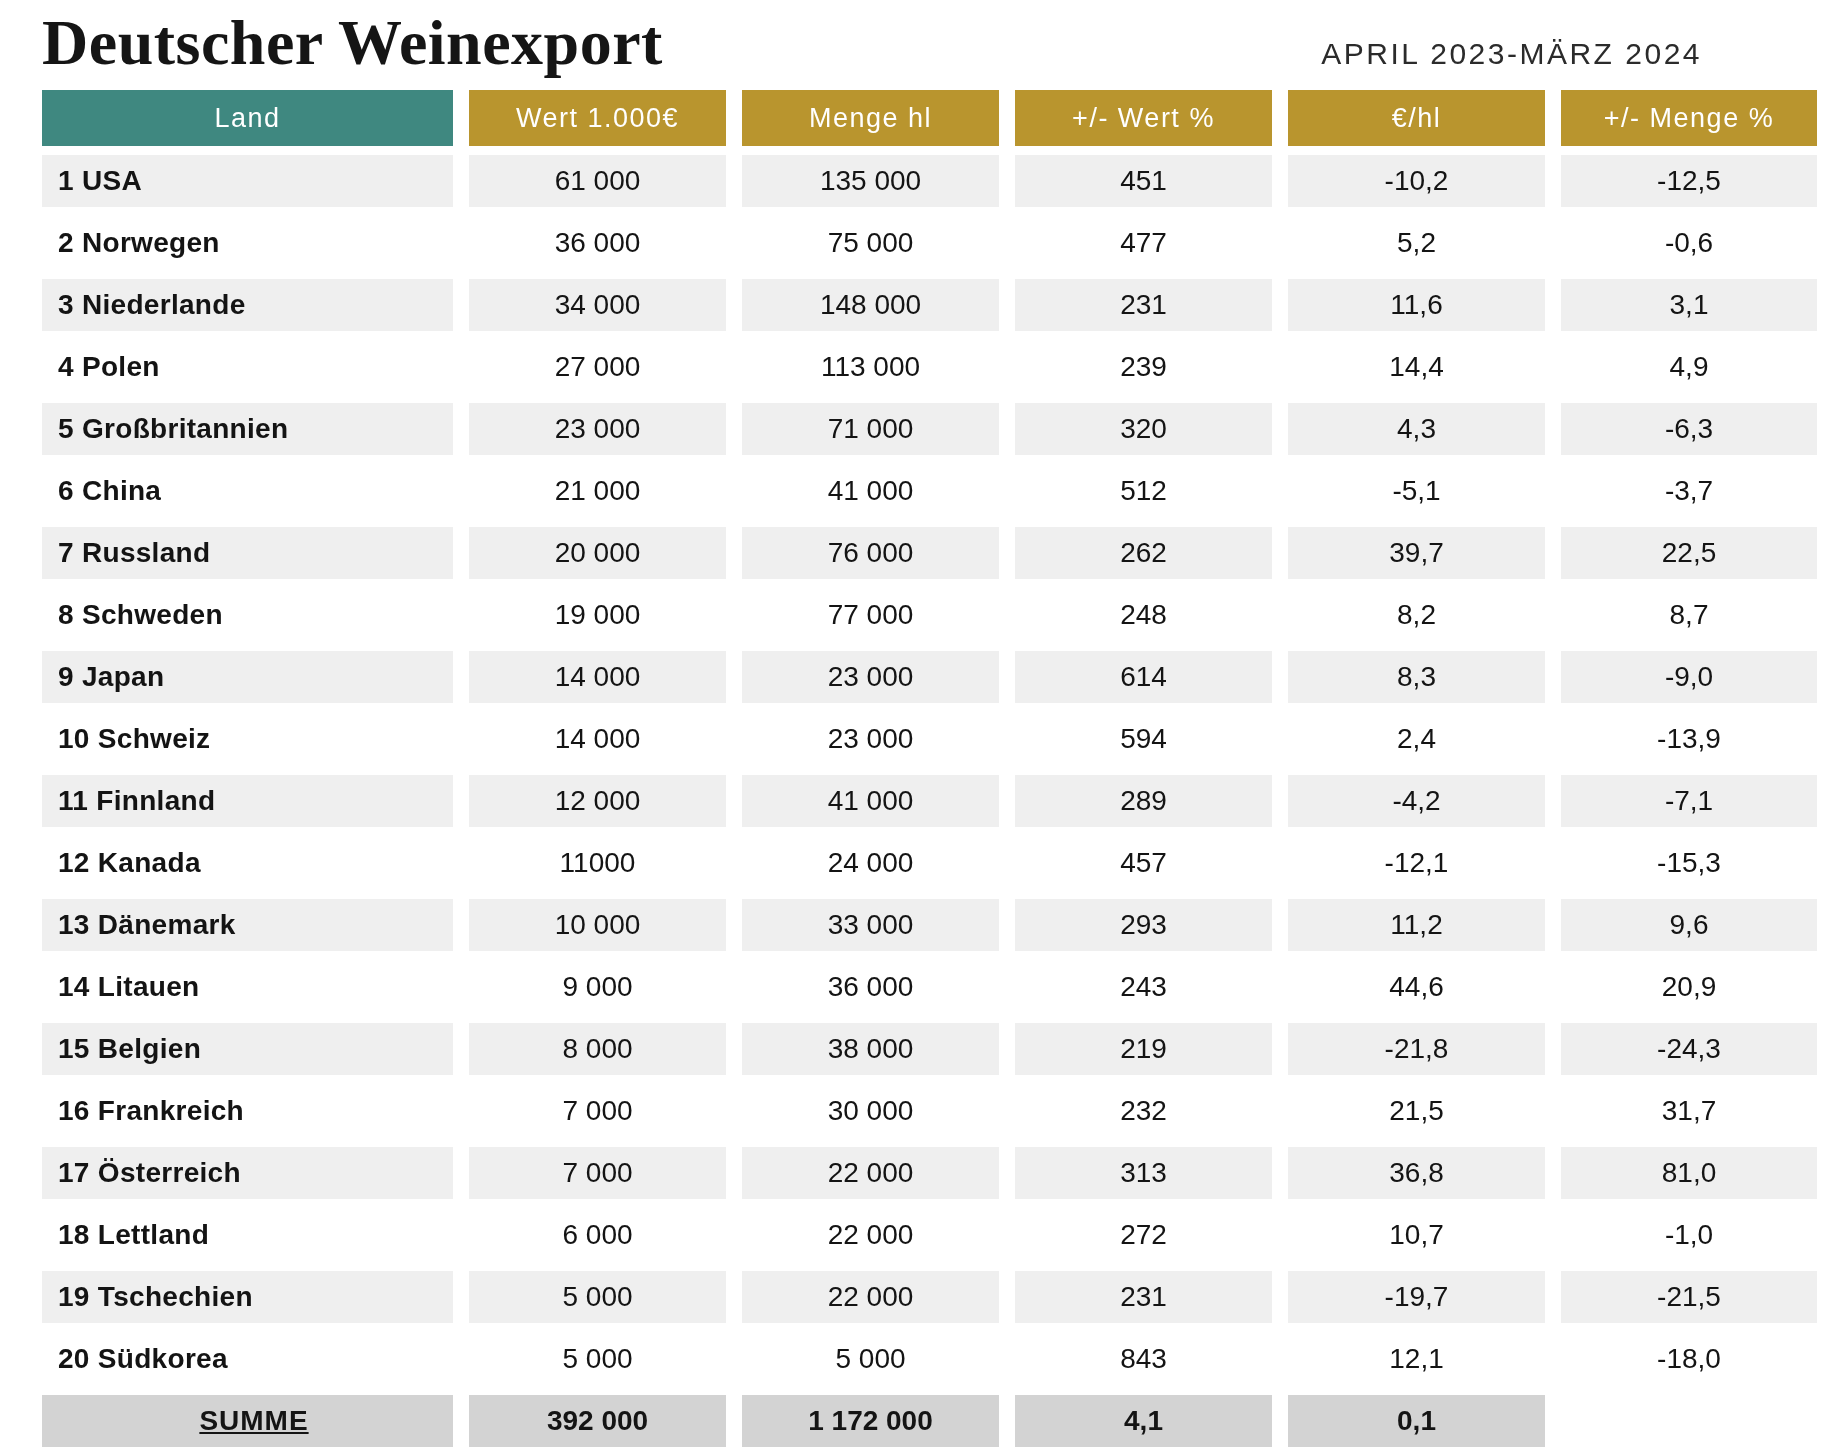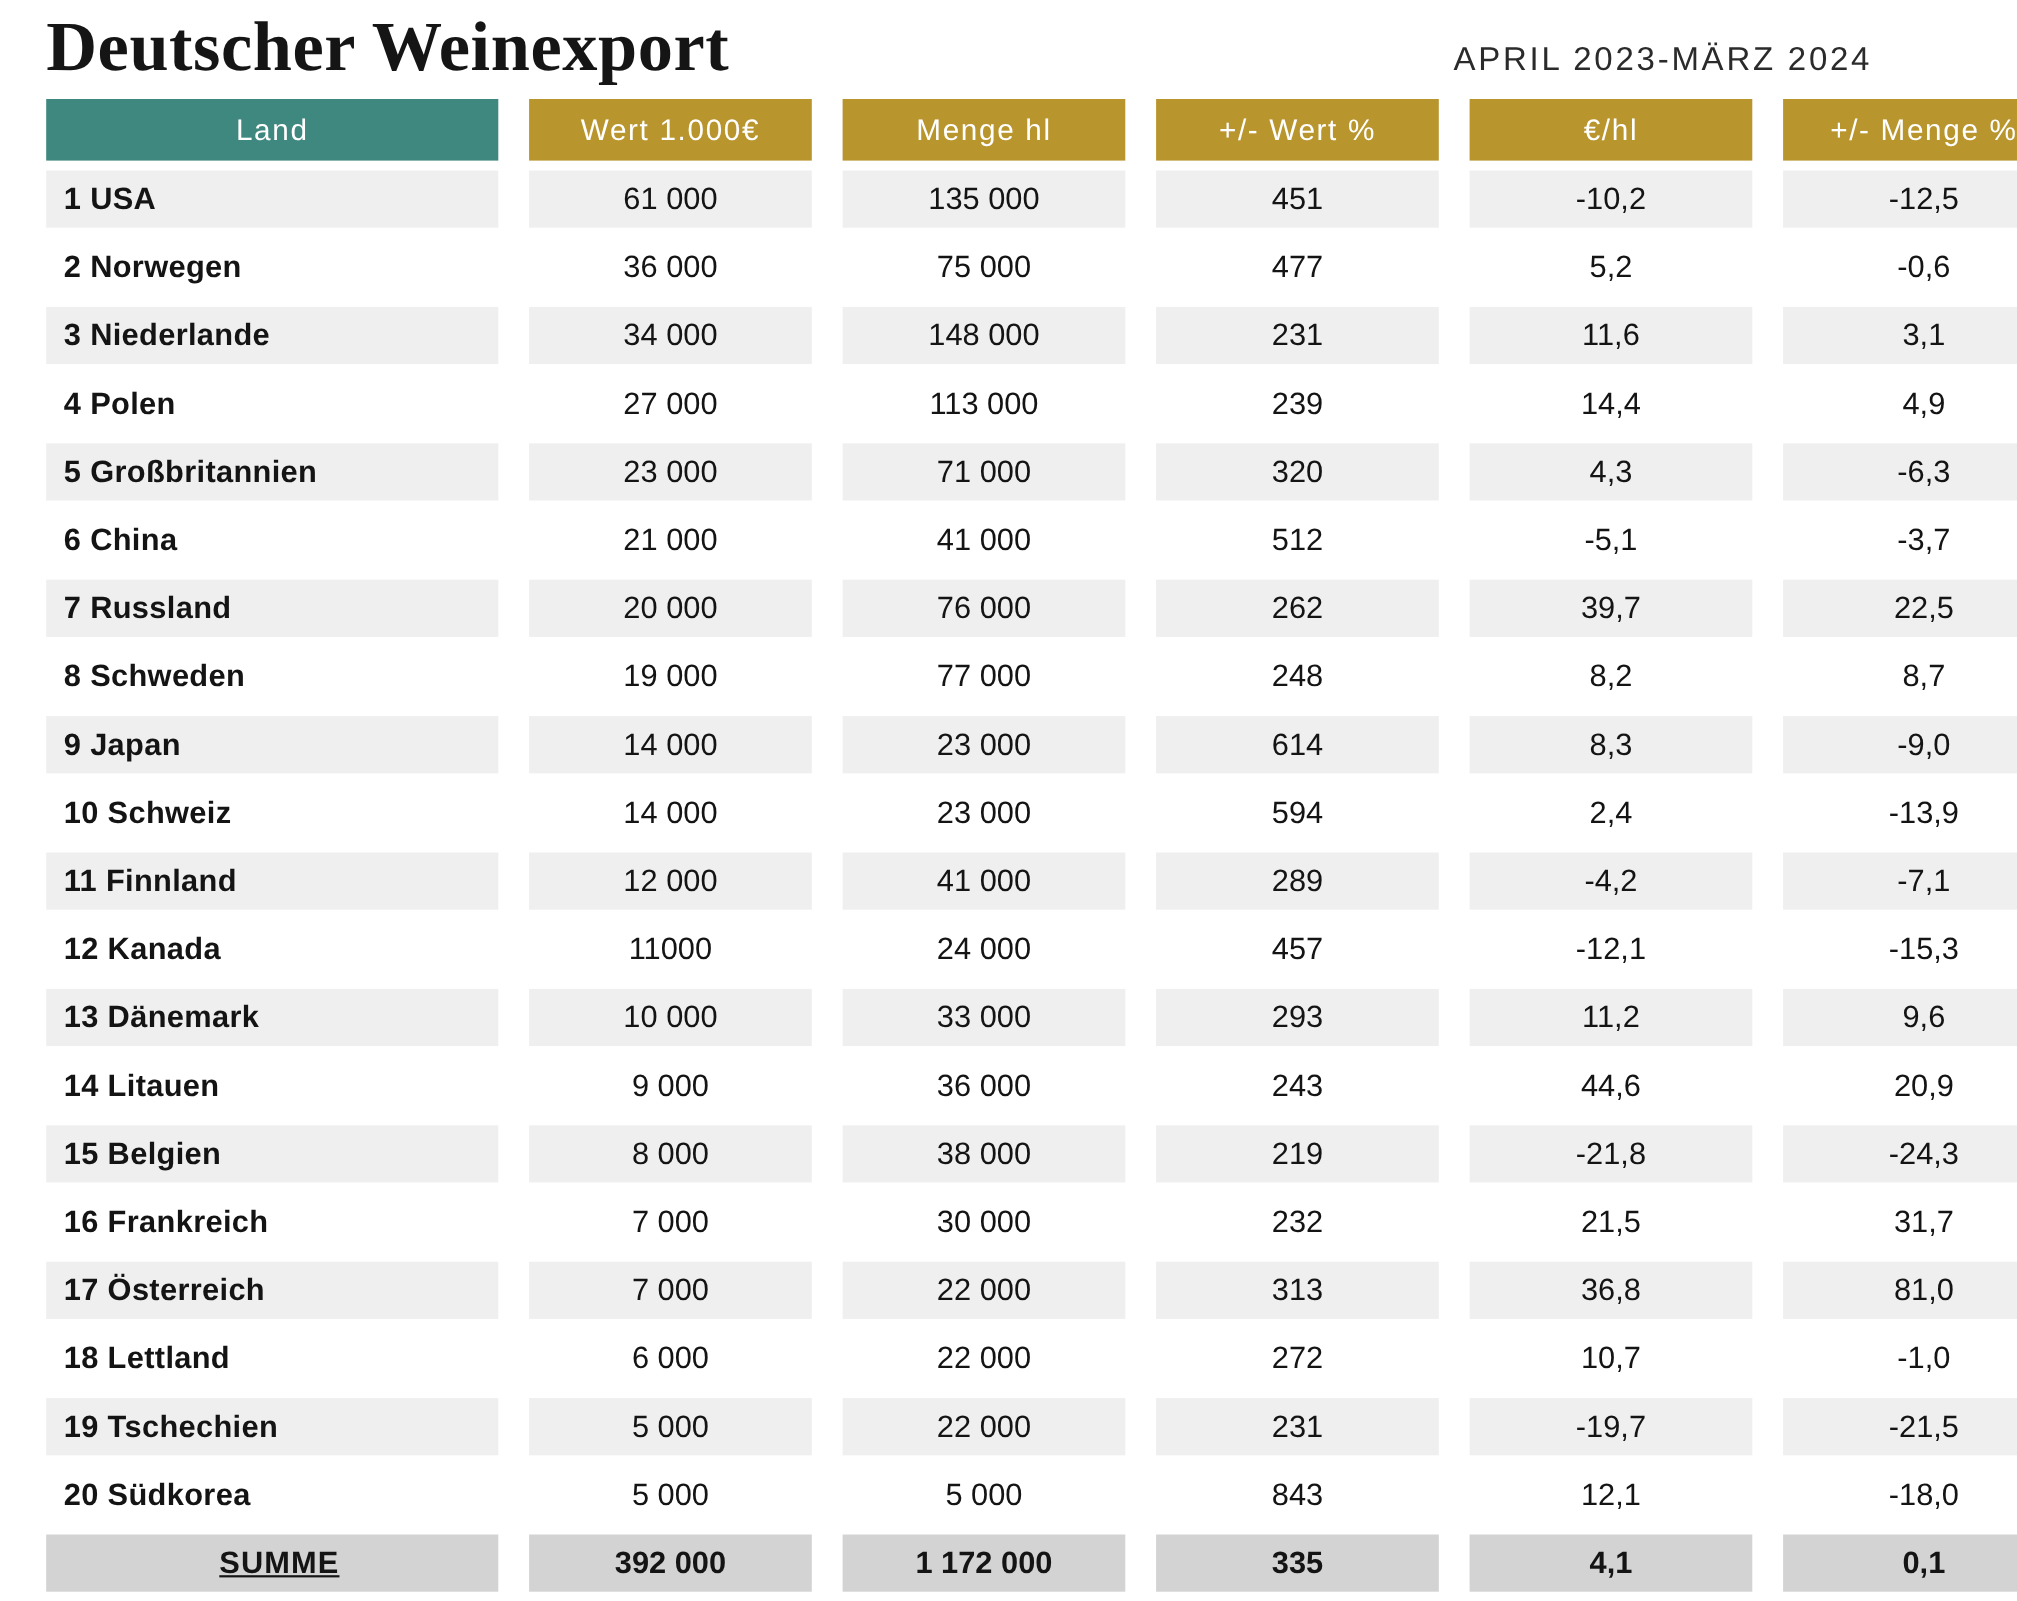--- a/index.html
+++ b/index.html
@@ -23,21 +23,21 @@
   }
   .period {
     font-size: 30px; font-weight: 400; letter-spacing: 2.5px;
     color: #2b2b2b; white-space: nowrap;
   }
 
   .table { margin-top: 6px; }
   .thead, .trow {
     display: grid;
     grid-template-columns: 411px 257px 257px 257px 257px 256px;
-    column-gap: 28px;
+    column-gap: 16px;
   }
   .thead { margin-bottom: 9px; }
   .hcell {
     height: 56px; display: flex; align-items: center; justify-content: center;
     color: #ffffff; font-size: 27px; letter-spacing: 1.5px; white-space: nowrap;
   }
   .hcell.teal { background: var(--teal); }
   .hcell.gold { background: var(--gold); }
 
   .trow { margin-bottom: 10px; }
@@ -231,18 +231,17 @@
           <div class="cell num">5 000</div>
           <div class="cell num">843</div>
           <div class="cell num">12,1</div>
           <div class="cell num">-18,0</div>
         </div>
       </div>
     <div class="trow summary" id="tsummary">
         <div class="cell land">SUMME</div>
         <div class="cell num">392 000</div>
         <div class="cell num">1 172 000</div>
-        <div class="cell num">335</div>
         <div class="cell num">4,1</div>
         <div class="cell num">0,1</div>
       </div>
   </div>
 </div>
 
 </body></html>

